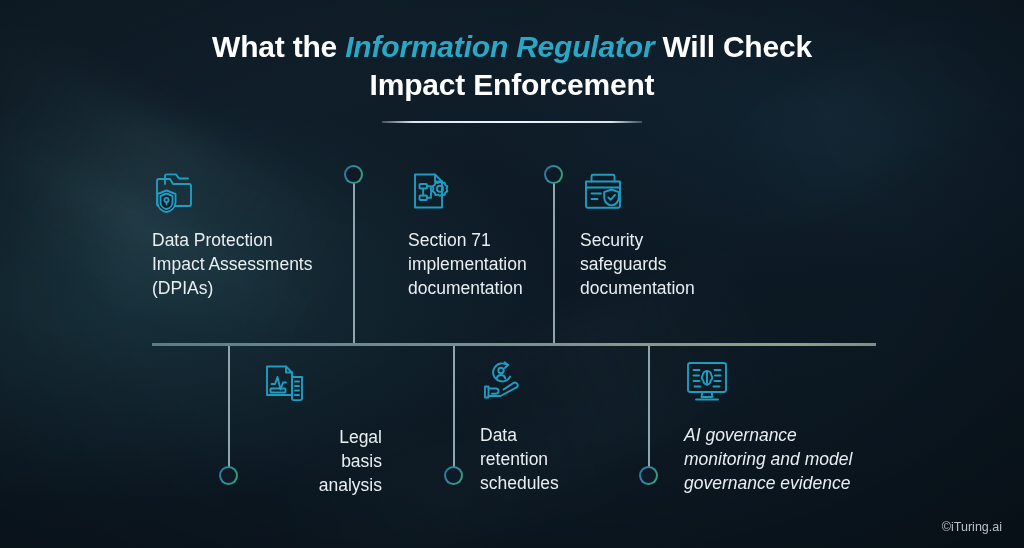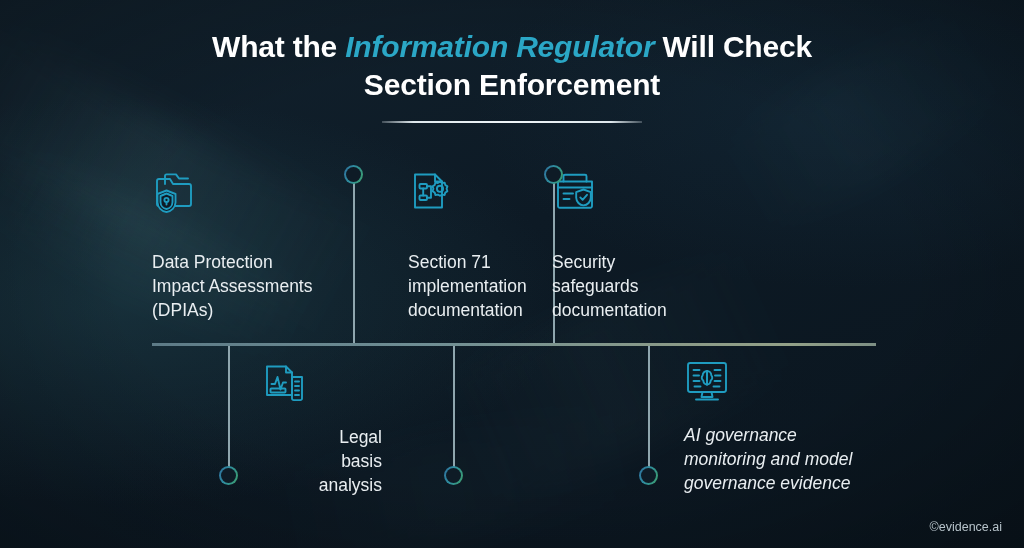--- a/index.html
+++ b/index.html
@@ -117,21 +117,21 @@
     position: absolute;
     z-index: 5;
   }
   .item-icon {
     width: 46px;
     height: 46px;
     display: block;
   }
   .item-icon svg { display: block; }
   .item-label {
-    margin-top: 36px;
+    margin-top: 14px;
     font-size: 17.5px;
     line-height: 24px;
     color: #e9eef1;
     font-weight: normal;
     white-space: pre-line;
   }
   .item-bottom .item-label { margin-top: 19px; }
 
   
   #footer-credit {
@@ -153,21 +153,21 @@
     <div class="beam beam-a"></div>
     <div class="beam beam-b"></div>
     <div class="beam beam-c"></div>
     <div class="beam beam-d"></div>
     <div class="beam beam-e"></div>
   </div>
   <div class="bg-layer vignette"></div>
 
   <div id="header">
     <div class="title-line"><span>What the </span><span class="title-accent">Information Regulator</span><span> Will Check</span></div>
-    <div class="title-line">Section Enforcement</div>
+    <div class="title-line">Impact Enforcement</div>
     <div class="title-rule"></div>
   </div>
 
   <div id="timeline-axis"></div>
 
   <div class="connector" style="left:353px; top:178px; height:166px;"></div>
   <div class="node-dot" style="left:344px; top:165px;"></div>
 
   <div class="connector" style="left:553px; top:178px; height:166px;"></div>
   <div class="node-dot" style="left:544px; top:165px;"></div>
@@ -210,21 +210,21 @@
           <path d="M0 -9.2 L2.1 -8.0 L4.6 -8.4 L5.3 -6.0 L7.4 -4.6 L6.6 -2.2 L7.4 0.2 L5.3 1.6 L4.6 4.0 L2.1 3.6 L0 4.8 L-2.1 3.6 L-4.6 4.0 L-5.3 1.6 L-7.4 0.2 L-6.6 -2.2 L-7.4 -4.6 L-5.3 -6.0 L-4.6 -8.4 L-2.1 -8.0 Z"></path>
           <circle cx="0" cy="-2.2" r="3.1"></circle>
         </g>
       </svg>
     </span>
     <div class="item-label">Section 71
 implementation
 documentation</div>
   </div>
 
-  <div class="item item-top" style="left:552px; top:168px; width:170px;">
+  <div class="item item-top" style="left:580px; top:168px; width:170px;">
     <span class="item-icon">
       <svg width="46" height="46" viewBox="0 0 46 46" fill="none" stroke="#1f9cc0" stroke-width="1.9" stroke-linecap="round" stroke-linejoin="round">
         <path d="M6 13.5 L40 13.5 L40 38 a1.8 1.8 0 0 1 -1.8 1.8 L7.8 39.8 a1.8 1.8 0 0 1 -1.8 -1.8 Z"></path>
         <path d="M11.5 13.5 L11.5 8.2 a1.5 1.5 0 0 1 1.5 -1.5 L33 6.7 a1.5 1.5 0 0 1 1.5 1.5 L34.5 13.5"></path>
         <path d="M6 19.5 L40 19.5"></path>
         <path d="M11.5 25.5 L21 25.5"></path>
         <path d="M11.5 31 L17.5 31"></path>
         <path d="M31.5 21.5 L24.2 24.2 L24.2 29.8 a8 8 0 0 0 7.3 7.6 a8 8 0 0 0 7.3 -7.6 L38.8 24.2 Z" fill="#0e1b26"></path>
         <path d="M28.3 29.4 L30.6 31.8 L35 26.8"></path>
       </svg>
@@ -246,20 +246,36 @@
         <path d="M33 26 L37 26"></path>
         <path d="M33 30.5 L37 30.5"></path>
         <path d="M33 35 L37 35"></path>
       </svg>
     </span>
     <div class="item-label">Legal
 basis
 analysis</div>
   </div>
 
+  <div class="item item-bottom" style="left:480px; top:358px; width:140px;">
+    <span class="item-icon">
+      <svg width="46" height="46" viewBox="0 0 46 46" fill="none" stroke="#1f9cc0" stroke-width="1.9" stroke-linecap="round" stroke-linejoin="round">
+        <path d="M27.5 7.2 a9 9 0 1 0 2.6 11.4"></path>
+        <path d="M24.5 4.2 L28.3 7.0 L24.8 10.0"></path>
+        <circle cx="21" cy="12.5" r="2.7"></circle>
+        <path d="M16.6 20.4 a4.6 4.6 0 0 1 4.4 -3.4 a4.6 4.6 0 0 1 4.4 3.4"></path>
+        <path d="M5 28.5 L8.5 28.5 L8.5 39.5 L5 39.5 Z"></path>
+        <path d="M8.5 30.5 L16 30.5 a2.6 2.6 0 0 1 0 5.2 L12 35.7"></path>
+        <path d="M8.5 38 L20.5 38 L37 29.2 a2.8 2.8 0 0 0 -3.4 -4.3 L23.5 31.5"></path>
+      </svg>
+    </span>
+    <div class="item-label">Data
+retention
+schedules</div>
+  </div>
 
   <div class="item item-bottom" style="left:684px; top:358px; width:210px;font-style:italic;">
     <span class="item-icon">
       <svg width="46" height="46" viewBox="0 0 46 46" fill="none" stroke="#1f9cc0" stroke-width="1.9" stroke-linecap="round" stroke-linejoin="round">
         <rect x="4" y="5" width="38" height="29" rx="2.2"></rect>
         <path d="M18.5 34 L17.5 39 L28.5 39 L27.5 34"></path>
         <path d="M12 41.5 L34 41.5"></path>
         <path d="M23 13 a4.3 4.3 0 0 0 -4.3 4.3 a3.4 3.4 0 0 0 0.6 5.2 a3.8 3.8 0 0 0 3.7 4 Z"></path>
         <path d="M23 13 a4.3 4.3 0 0 1 4.3 4.3 a3.4 3.4 0 0 1 -0.6 5.2 a3.8 3.8 0 0 1 -3.7 4 Z"></path>
         <path d="M23 13 L23 26.5"></path>
@@ -271,15 +287,15 @@
         <path d="M30.5 23 L36.5 23"></path>
         <path d="M10.5 28.5 L16.5 28.5"></path>
         <path d="M29.5 28.5 L35.5 28.5"></path>
       </svg>
     </span>
     <div class="item-label">AI governance
 monitoring and model
 governance evidence</div>
   </div>
 
-  <div id="footer-credit">©evidence.ai</div>
+  <div id="footer-credit">©iTuring.ai</div>
 
 </div>
 
 </body></html>

